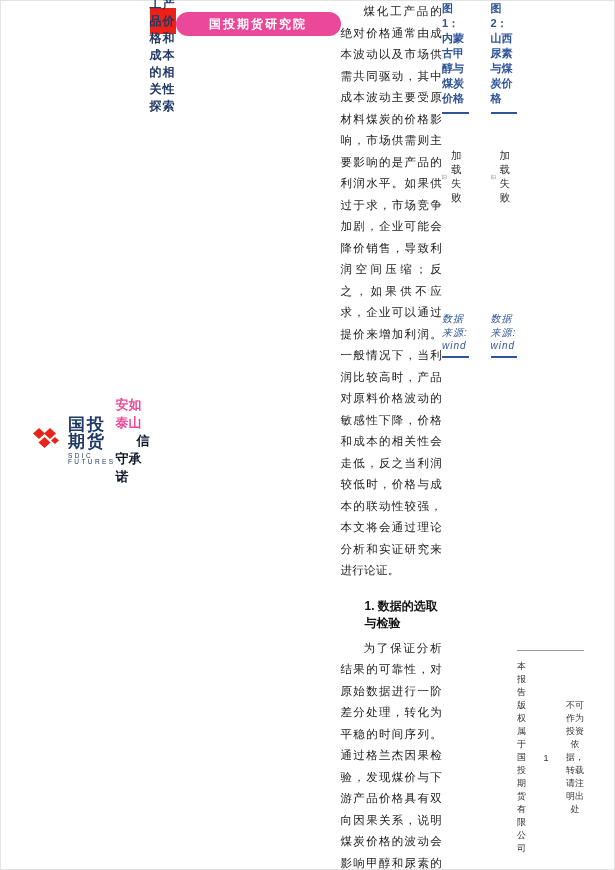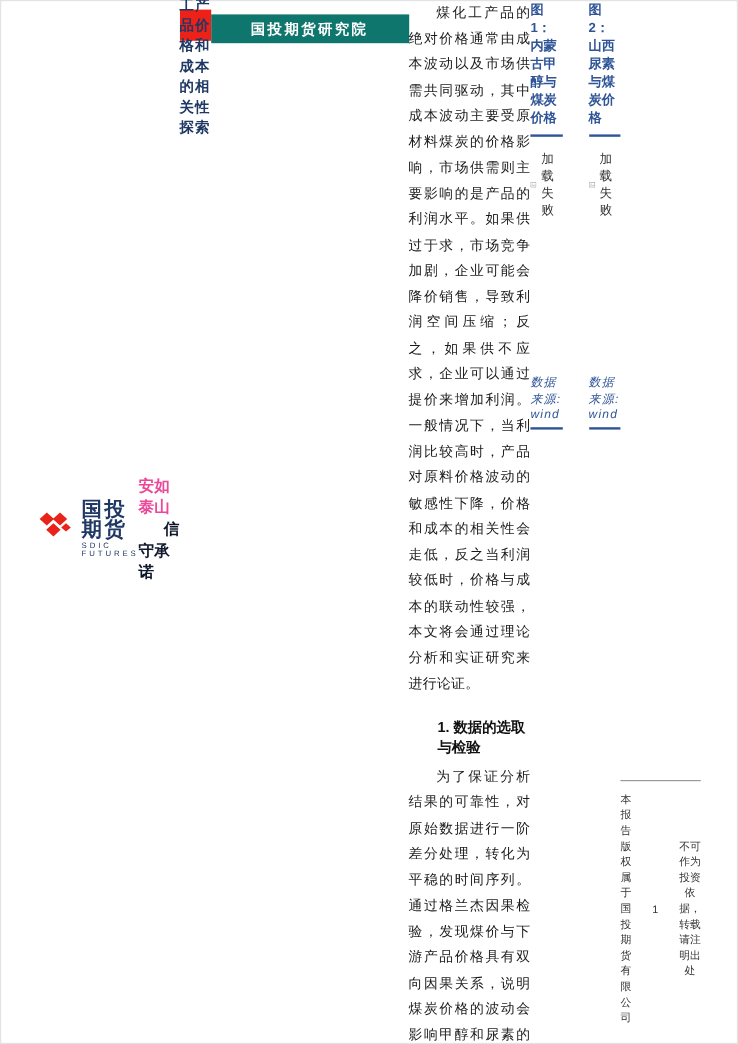--- a/index.html
+++ b/index.html
@@ -28,23 +28,24 @@
   .slogan-right { color: #0f172a; margin-left: 21px; }
   .header-rule { height: 3px; background: #1f3864; }
   
   .banner {
     margin-top: 7px; height: 26px; background: #ee2118;
     display: flex; align-items: center; justify-content: center;
   }
   .banner-title { color: #1f3864; font-weight: bold; font-size: 12px; letter-spacing: 1px; }
   .institute-row { margin-top: 11px; display: flex; justify-content: flex-end; }
   .institute-box {
-    background: #0f766e; color: #ffffff; font-weight: bold; font-size: 12px;
+    background: #ec4899; color: #ffffff; font-weight: bold; font-size: 12px;
     width: 165px; height: 24px; display: flex; align-items: center; justify-content: center;
     letter-spacing: 2px;
+    border-radius: 12px;
   }
   
   .body-copy { color: #1a1a1a; }
   .para {
     font-size: 11.5px; line-height: 21.5px; text-indent: 2em;
     text-align: justify; letter-spacing: 0.3px;
   }
   .para + .para { margin-top: 2px; }
   .section-heading {
     margin: 16px 0 6px 0; padding-left: 2em;
@@ -52,21 +53,21 @@
   }
   
   .figures { display: flex; gap: 22px; }
   .figure { flex: 1; display: flex; flex-direction: column; }
   .figure-title {
     color: #2f5597; font-weight: bold; font-size: 11px;
     padding-bottom: 6px; border-bottom: 2px solid #2f5597;
   }
   .figure-body {
     height: 198px; display: flex; justify-content: center; align-items: flex-start;
-    padding-top: 12px;
+    padding-top: 35px;
   }
   .figure-error { font-size: 10.5px; color: #333; display: flex; align-items: center; gap: 4px; }
   .broken-img-icon { width: 12px; height: 12px; display: inline-block; }
   .figure-source {
     color: #2f5597; font-size: 10px; font-style: italic;
     padding-bottom: 5px; border-bottom: 2px solid #2f5597; letter-spacing: 1px;
   }
   
   .footer {
     margin-top: auto;

